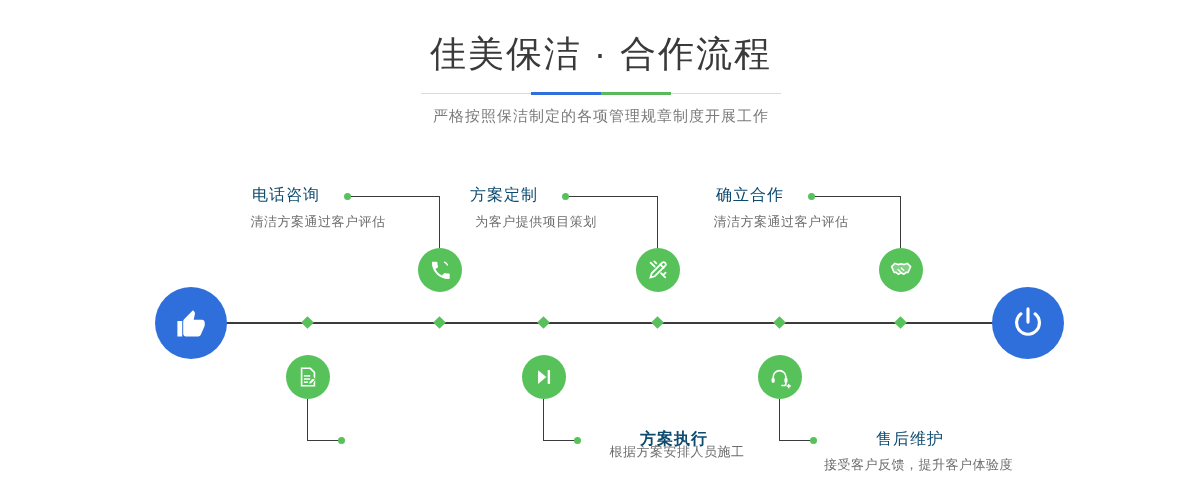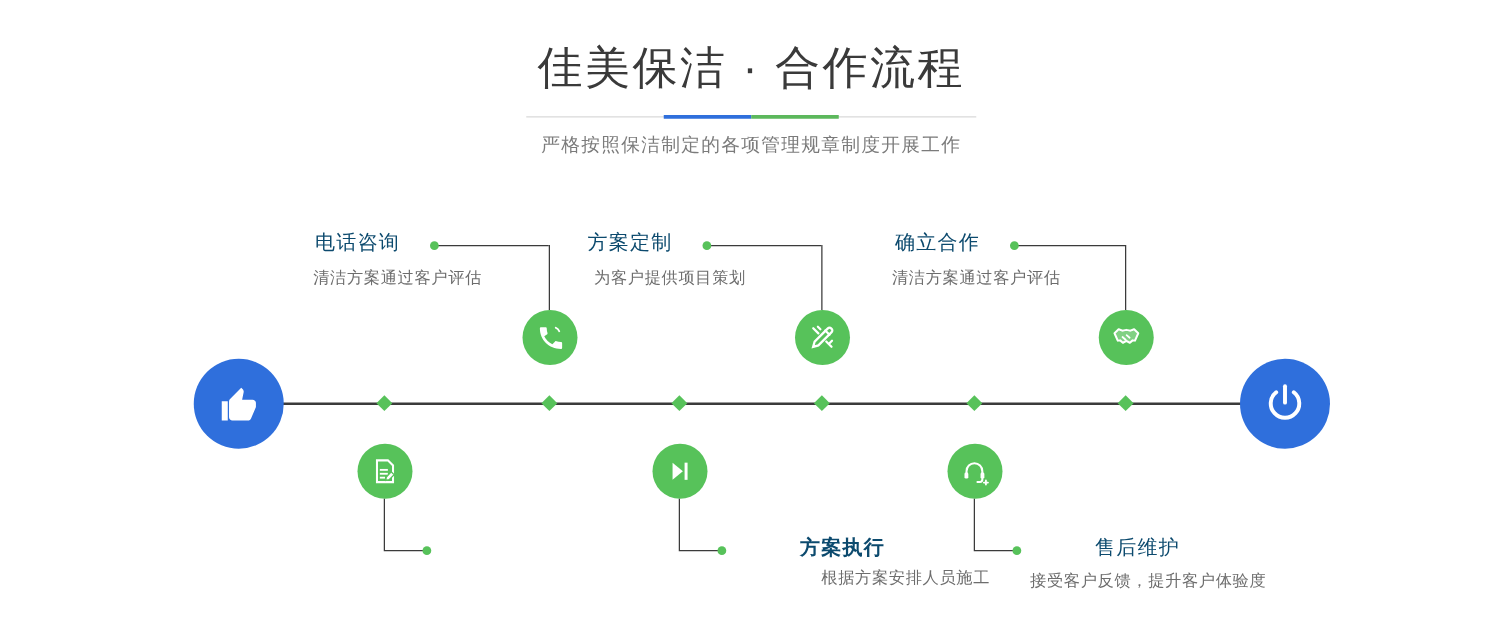--- a/index.html
+++ b/index.html
@@ -258,21 +258,21 @@
         </svg>
       </span>
     </div>
     <div class="diamond" style="left:539px; top:168px;"></div>
     <div class="connector v-line" style="left:543px; top:249px; height:41px;"></div>
     <div class="connector h-line" style="left:543px; top:290px; width:34px;"></div>
     <div class="dot" style="left:574px; top:287px;"></div>
     <div class="label below" style="left:588px; top:278px; width:120px; text-align:right;font-weight:bold;">
       <div class="lab-title">方案执行</div>
     </div>
-    <div class="label below" style="left:562px; top:300px; width:230px; text-align:right;">
+    <div class="label below" style="left:562px; top:290px; width:230px; text-align:center;">
       <div class="lab-desc">根据方案安排人员施工</div>
     </div>
 
     <div class="node-circle" style="left:879px; top:98px;">
       <span>
         <svg width="24" height="24" viewBox="0 0 24 24" fill="#ffffff">
           <path d="M2.3 9.2l3-3 3.3 1.3 3.4-.8 3.4.8 3.3-1.3 3 3-2.6 6-2.2-.3-2.3 2-2.6-1.4-2.6 1.4-2.3-2-2.2.3z" opacity="0.25"></path>
           <path d="M12.1 5.9L9 6.6 5.9 5.4 2.6 8.6l2.6 5.9 1.9-.2 2.2 1.9 2.8-1.5 2.8 1.5 2.2-1.9 1.9.2 2.6-5.9-3.3-3.2-3.1 1.2z" fill="none" stroke="#ffffff" stroke-width="1.6" stroke-linejoin="round"></path>
           <path d="M9 11.6l2.5 2.2M12.3 10.1l2.4 2.1" stroke="#ffffff" stroke-width="1.4" stroke-linecap="round"></path>
         </svg>

